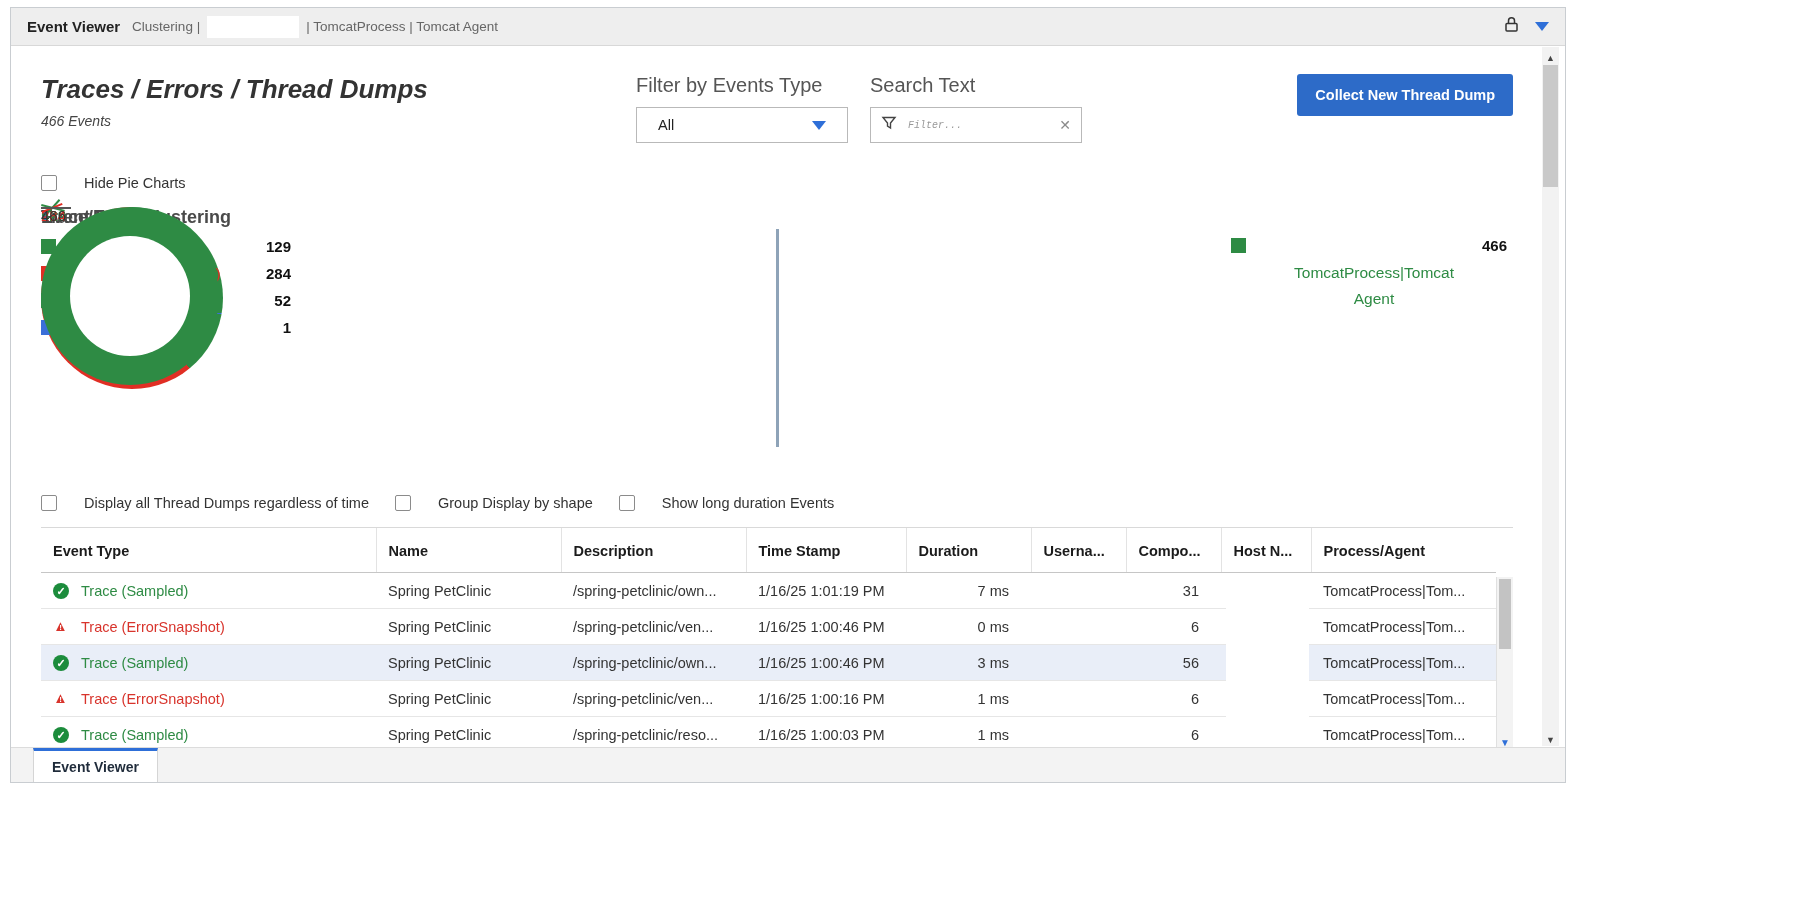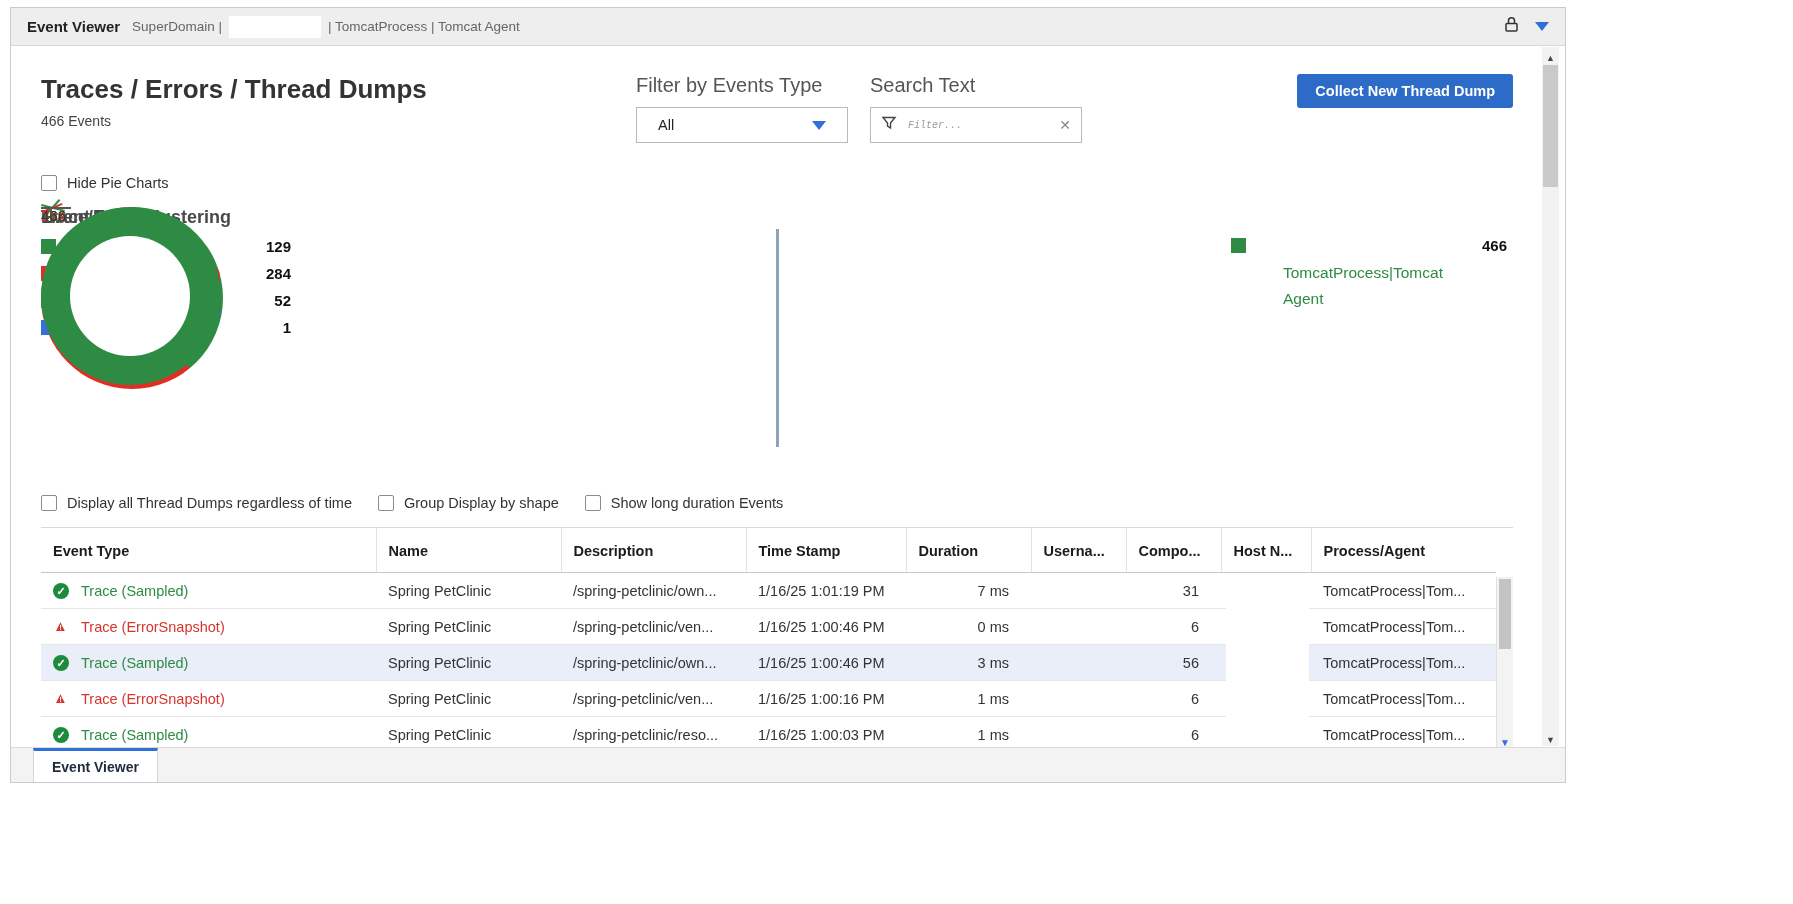--- a/index.html
+++ b/index.html
@@ -16,38 +16,38 @@
   .tb-crumb { color:#666; font-size:13.5px; display:flex; align-items:center; gap:7px; }
   .redacted-box { width:92px; height:22px; background:#fff; display:inline-block; }
   .tb-right { margin-left:auto; display:flex; align-items:center; gap:16px; }
   .caret-down { width:0; height:0; border-left:7px solid transparent; border-right:7px solid transparent;
                 border-top:9px solid #2e6fd8; }
 
   
   .content { position:relative; padding:28px 0 0 30px; }
 
   .topbar { display:flex; align-items:flex-start; width:1472px; }
-  .title-block { width:595px; }
+  .title-block { width:595px;font-style:italic; }
   h1.page-title { font-size:26px; margin:0; color:#333; font-weight:700; }
   .events-count { font-size:14px; color:#444; margin-top:8px; }
   .field-group { width:212px; margin-right:22px; }
   .field-label { font-size:20px; color:#555; display:block; margin-bottom:10px; }
   .dropdown { height:36px; border:1px solid #b9b9b9; background:#fff; display:flex;
               align-items:center; justify-content:space-between; padding:0 21px; font-size:14.5px; color:#222; cursor:pointer; }
   .searchbox { height:36px; border:1px solid #b9b9b9; background:#fff; display:flex;
                align-items:center; padding:0 10px; gap:9px; }
   .searchbox input { border:none; outline:none; flex:1; min-width:0; font-size:10px;
                      font-family:Liberation Mono, monospace; color:#000000; background:transparent; }
   .searchbox input::placeholder { color:#999; font-style:italic; }
   .clear-x::before { content:"\2715"; color:#8a8a8a; font-size:14px; }
   .btn-primary { margin-left:auto; background:#2d6bc8; color:#fff; border:none; cursor:pointer;
-                 font-size:14.5px; font-weight:700; padding:0 18px; height:34px; border-radius:3px;
+                 font-size:14.5px; font-weight:700; padding:0 18px; height:42px; border-radius:3px;
                  font-family:inherit; }
 
-  .check-item { display:flex; align-items:center; gap:10px; font-size:14.5px; color:#333; }
+  .check-item { display:flex; align-items:center; gap:27px; font-size:14.5px; color:#333; }
   .checkbox { width:16px; height:16px; border:1px solid #8b8b8b; border-radius:2px; background:#fff; flex:none; cursor:pointer; }
   .hide-pie-row { margin-top:32px; }
   .checks-row { display:flex; gap:26px; margin-top:18px; align-items:center; }
 
   
   .charts-row { position:relative; height:270px; margin-top:16px; width:1472px; }
   .section-title { position:absolute; font-size:18px; font-weight:700; color:#4a4a4a; margin:0; }
   #title-clustering { left:0; top:0; }
   #title-sources { left:750; top:0; }
 
@@ -71,21 +71,21 @@
 
   .legend { position:absolute; top:26px; }
   #legend1 { left:480; width:250px; }
   .legend-row { display:flex; align-items:center; height:27px; font-size:15.5px; }
   .sw { width:15px; height:15px; margin-right:11px; flex:none; }
   .legend-label { flex:1; }
   .legend-val { font-weight:700; color:#111; font-size:15px; }
   .vdivider { position:absolute; left:735px; top:22px; width:3px; height:218px; background:#8ea3b8; }
   #legend2 { left:1190px; width:276px; }
   #legend2 .legend-row { height:24px; }
-  .legend2-label { margin-left:52px; margin-top:3px; width:182px; font-size:15.5px; line-height:26px; }
+  .legend2-label { margin-left:52px; margin-top:3px; width:182px; font-size:15.5px; line-height:26px;text-align:center; }
 
   
   .table-wrap { position:relative; margin-top:16px; width:1472px; border-top:1px solid #d9d9d9; }
   table { border-collapse:collapse; width:1455px; table-layout:fixed; }
   th { font-size:14.5px; font-weight:700; color:#1b1b1b; text-align:left;
        padding:15px 12px 13px; border-right:1px solid #e3e3e3; border-bottom:1px solid #c6c6c6;
        background:#fff; white-space:nowrap; overflow:hidden; cursor:pointer; }
   th:last-child { border-right:none; }
   td { font-size:14.5px; color:#333; padding:0 12px; height:36px; border-bottom:1px solid #e6e6e6;
        white-space:nowrap; overflow:hidden; }
@@ -128,21 +128,21 @@
                 color:#1f2b3a; cursor:pointer; }
 </style>
 </head>
 <body>
 
 <div class="app">
 
   <div class="titlebar">
     <span class="tb-title">Event Viewer</span>
     <span class="tb-crumb">
-      <span>SuperDomain |</span>
+      <span>Clustering |</span>
       <span class="redacted-box"></span>
       <span>| TomcatProcess | Tomcat Agent</span>
     </span>
     <span class="tb-right">
       <span>
         <svg width="15" height="17" viewBox="0 0 15 17">
             <rect x="2" y="7.5" width="11" height="7.5" rx="1" fill="none" stroke="#333" stroke-width="1.5"></rect>
             <path d="M4.5 7.5V4.8a3 3 0 0 1 6 0V7.5" fill="none" stroke="#333" stroke-width="1.5"></path>
           </svg>
       </span>

